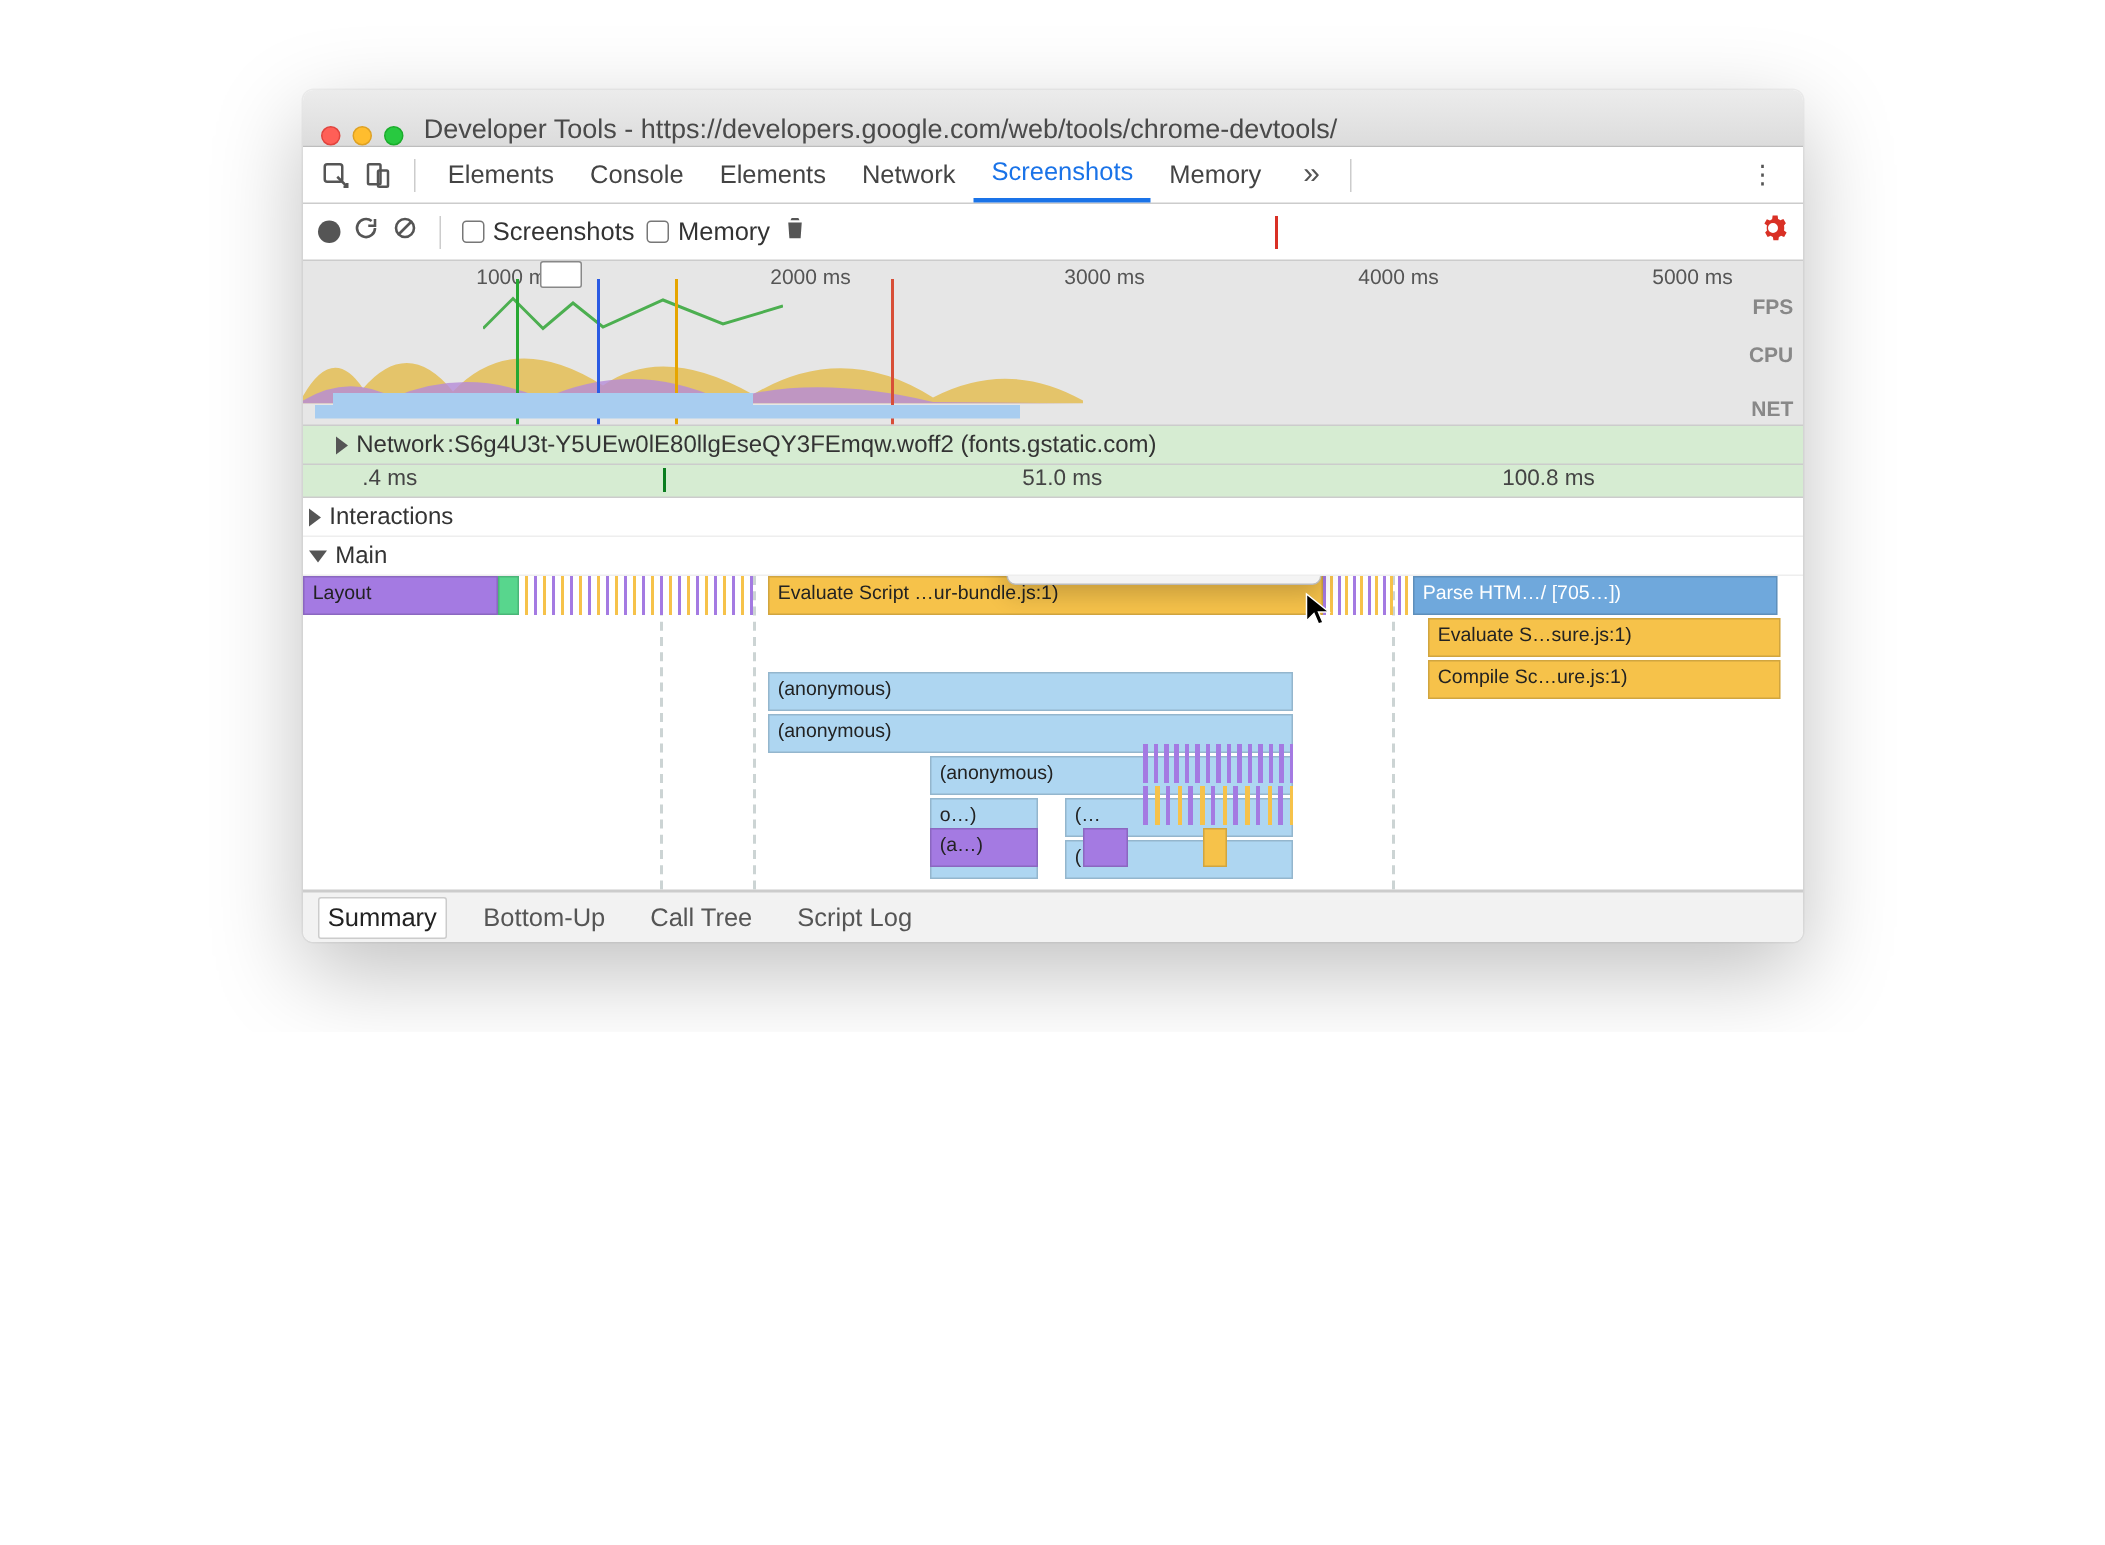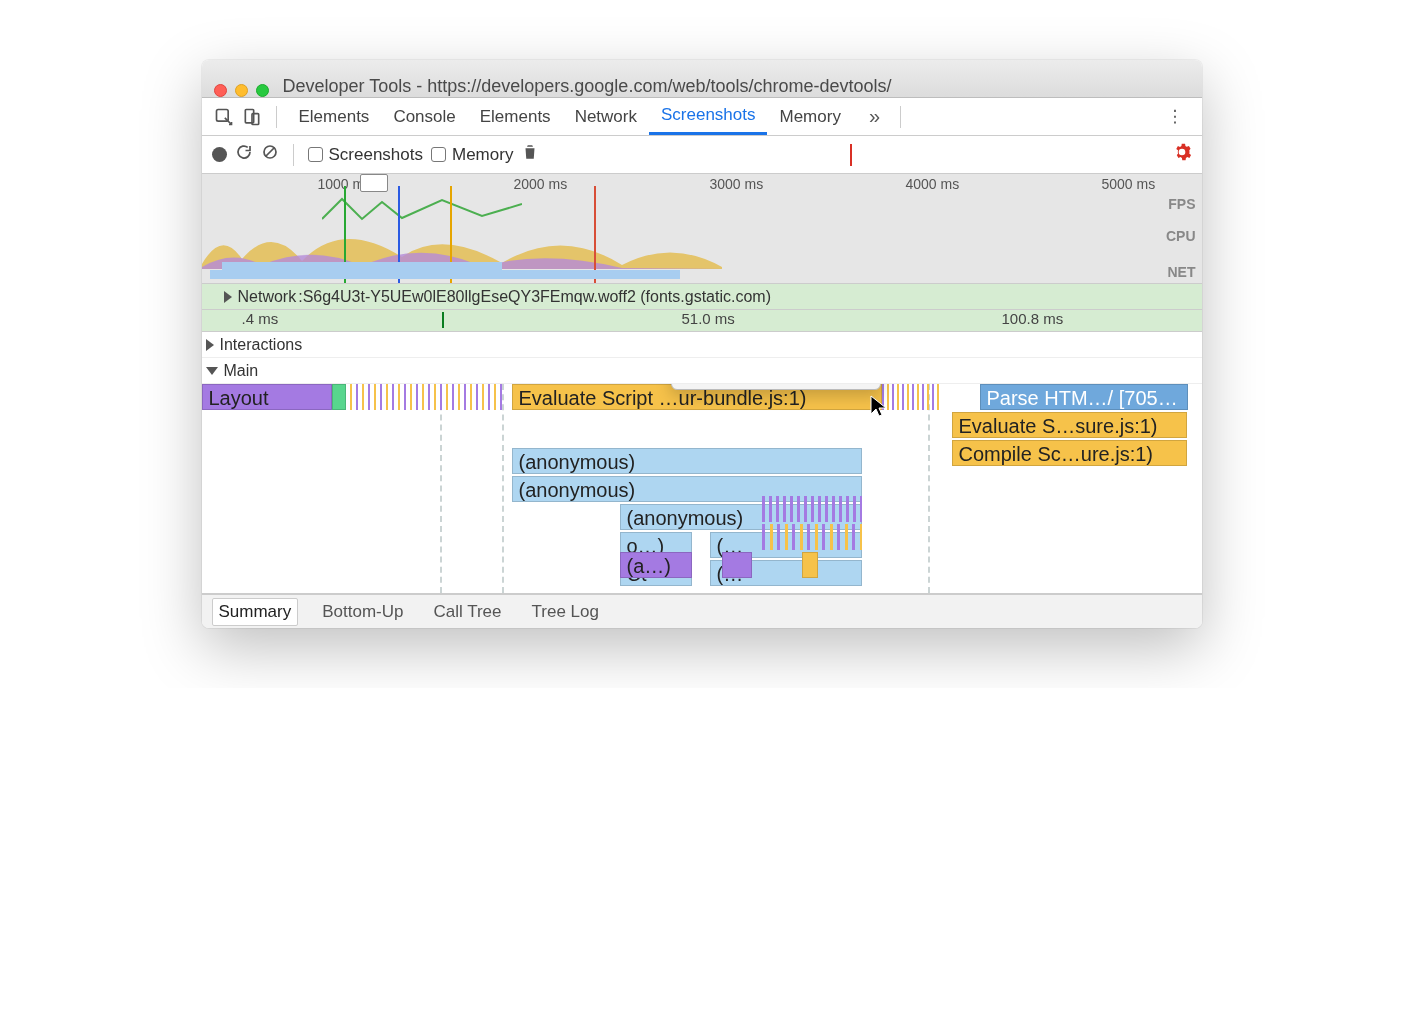--- a/index.html
+++ b/index.html
@@ -104,21 +104,21 @@
   .frames-lane { background:#d6ecd2; height:22px; position:relative; font-size:15px; color:#444; border-bottom:1px solid #ccc;}
   .flame {
     position:relative;
     height:210px;
     overflow:hidden;
     border-bottom:1px solid #ccc;
   }
   .evt {
     position:absolute;
     height:26px;
-    font-size:20px;
+    font-size:13px;
     color:#222;
     padding:2px 6px;
     overflow:hidden;
     white-space:nowrap;
     text-overflow:ellipsis;
     border:1px solid rgba(0,0,0,0.15);
   }
   .c-purple { background:#a47ae2; }
   .c-yellow { background:#f6c24a; }
   .c-lblue { background:#aed6f1;margin-top:36px; }
@@ -300,21 +300,21 @@
       <div class="dashed-v" style="left:238px"></div>
       <div class="dashed-v" style="left:300px"></div>
       <div class="dashed-v" style="left:726px"></div>
 
       <div class="stripes" style="left:130px;top:0;width:170px;background:repeating-linear-gradient(90deg,#a47ae2 0 2px,transparent 2px 6px,#f6c24a 6px 8px,transparent 8px 12px)"></div>
       <div class="stripes" style="left:680px;top:0;width:60px;background:repeating-linear-gradient(90deg,#a47ae2 0 2px,transparent 2px 5px,#f6c24a 5px 7px,transparent 7px 10px)"></div>
 
       <div class="evt c-purple" style="left:0;top:0;width:130px">Layout</div>
       <div class="evt c-green" style="left:130px;top:0;width:14px"></div>
       <div class="evt c-yellow" style="left:310px;top:0;width:370px">Evaluate Script …ur-bundle.js:1)</div>
-      <div class="evt c-blue" style="left:778px;top:0;width:208px">Parse HTM…/ [705…])</div>
+      <div class="evt c-blue" style="left:740px;top:0;width:243px">Parse HTM…/ [705…])</div>
 
       <div class="evt c-lblue" style="left:310px;top:28px;width:350px">(anonymous)</div>
       <div class="evt c-yellow" style="left:750px;top:28px;width:235px">Evaluate S…sure.js:1)</div>
 
       <div class="evt c-lblue" style="left:310px;top:56px;width:350px">(anonymous)</div>
       <div class="evt c-yellow" style="left:750px;top:56px;width:235px">Compile Sc…ure.js:1)</div>
 
       <div class="evt c-lblue" style="left:418px;top:84px;width:242px">(anonymous)</div>
 
       <div class="evt c-lblue" style="left:418px;top:112px;width:72px">o…)</div>
@@ -337,16 +337,16 @@
             <path d="M2 2 L2 20 L7 15 L10 22 L13 21 L10 14 L17 14 Z" fill="#000" stroke="#fff" stroke-width="1"></path>
           </svg>
       </div>
     </div>
   </div>
 
   <div class="bottom-tabs">
     <div class="btab active">Summary</div>
     <div class="btab">Bottom-Up</div>
     <div class="btab">Call Tree</div>
-    <div class="btab">Tree Log</div>
+    <div class="btab">Script Log</div>
   </div>
 
 </div>
 
 </body></html>

